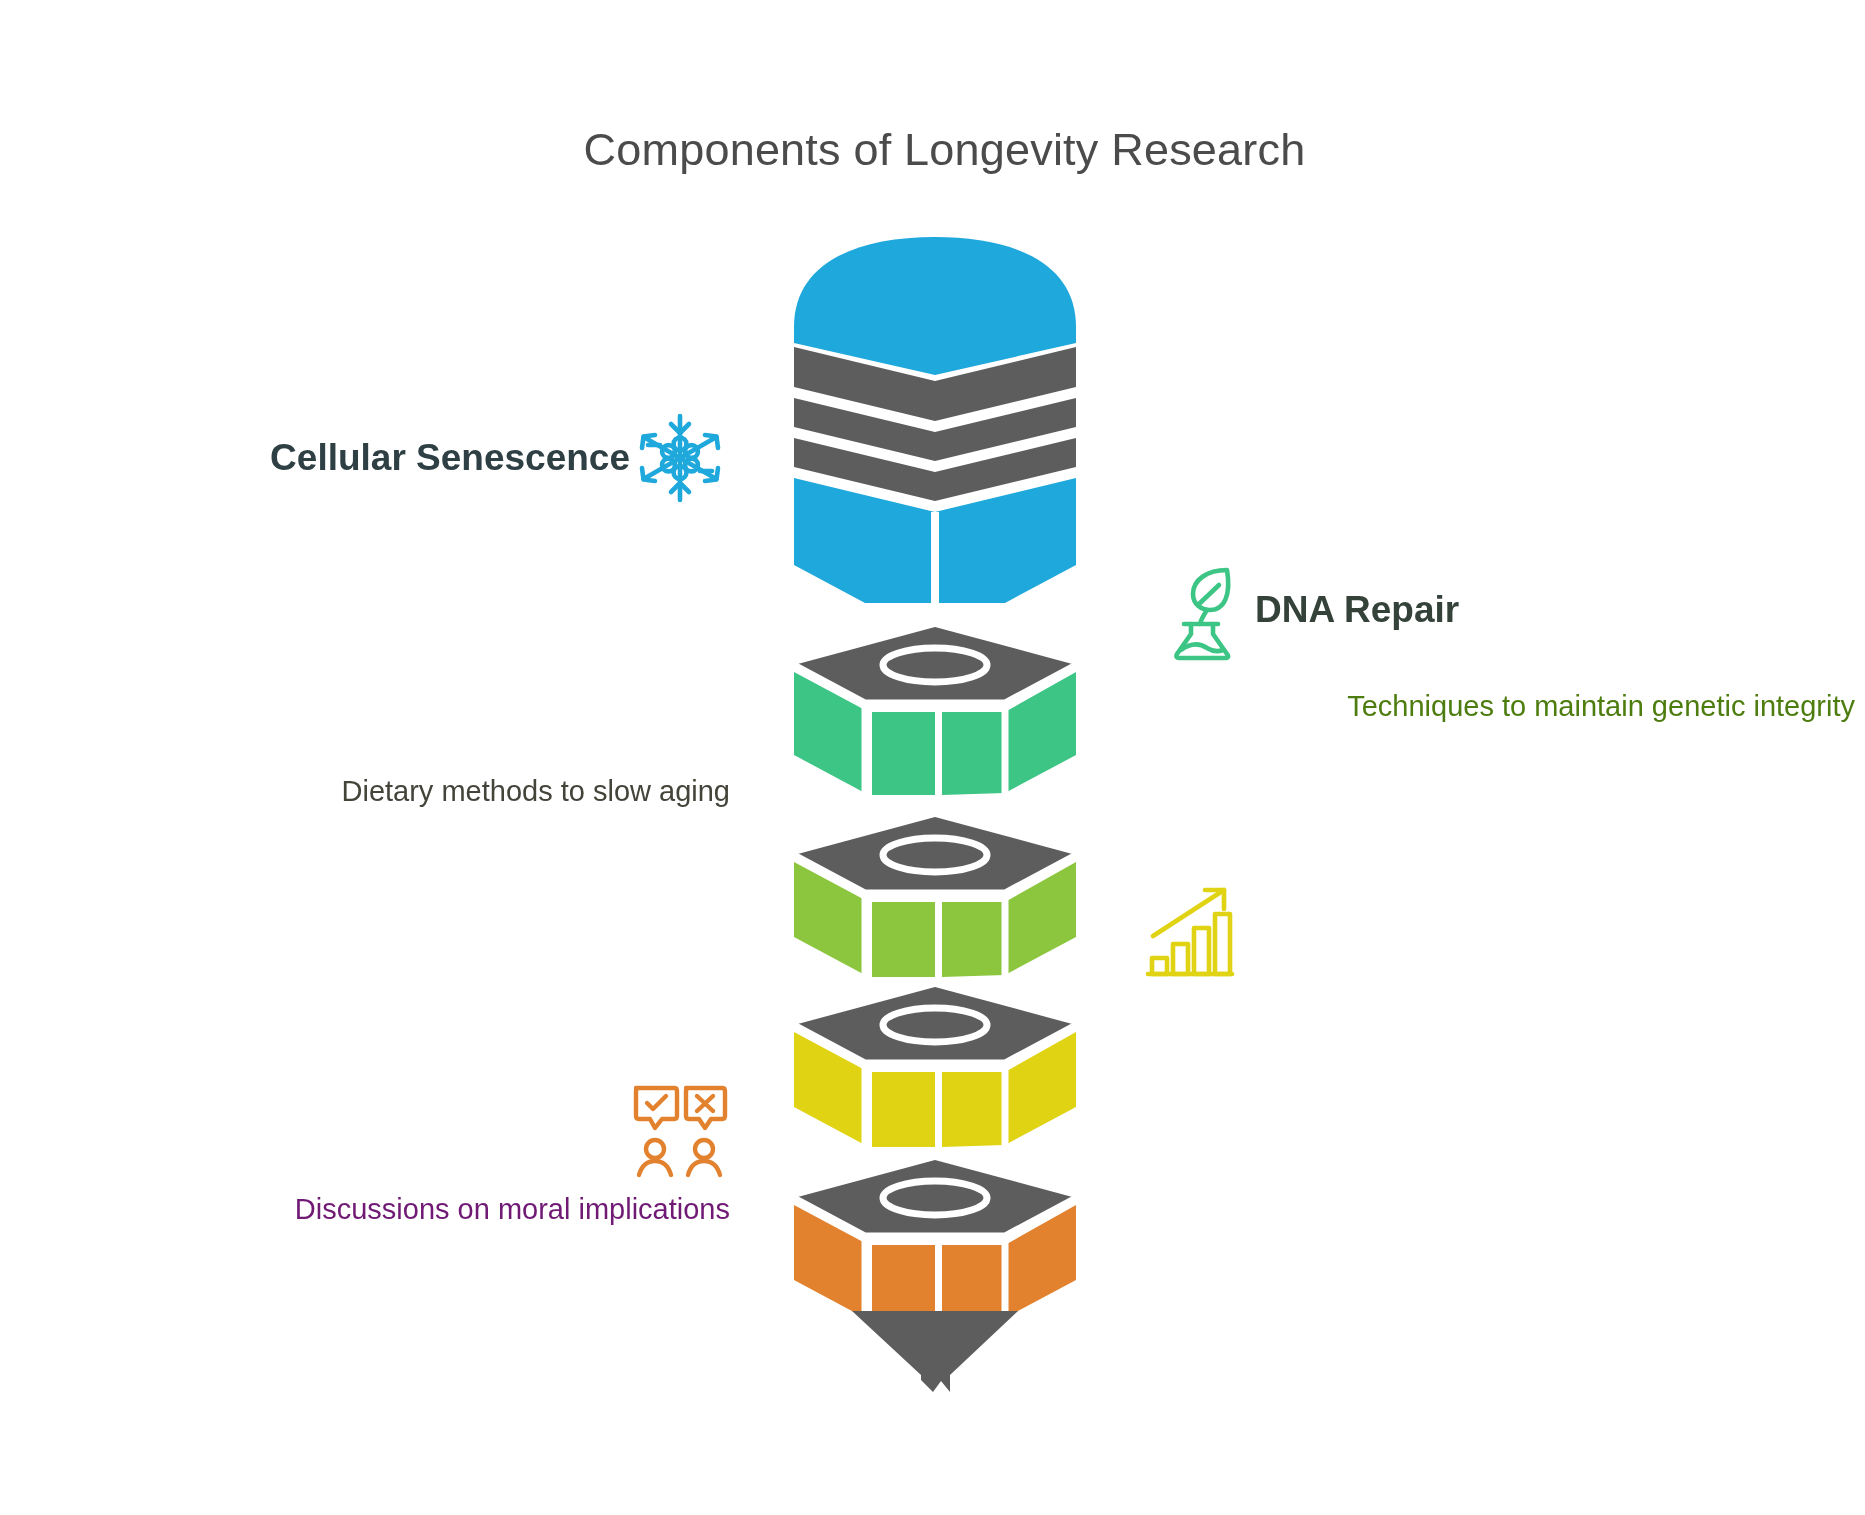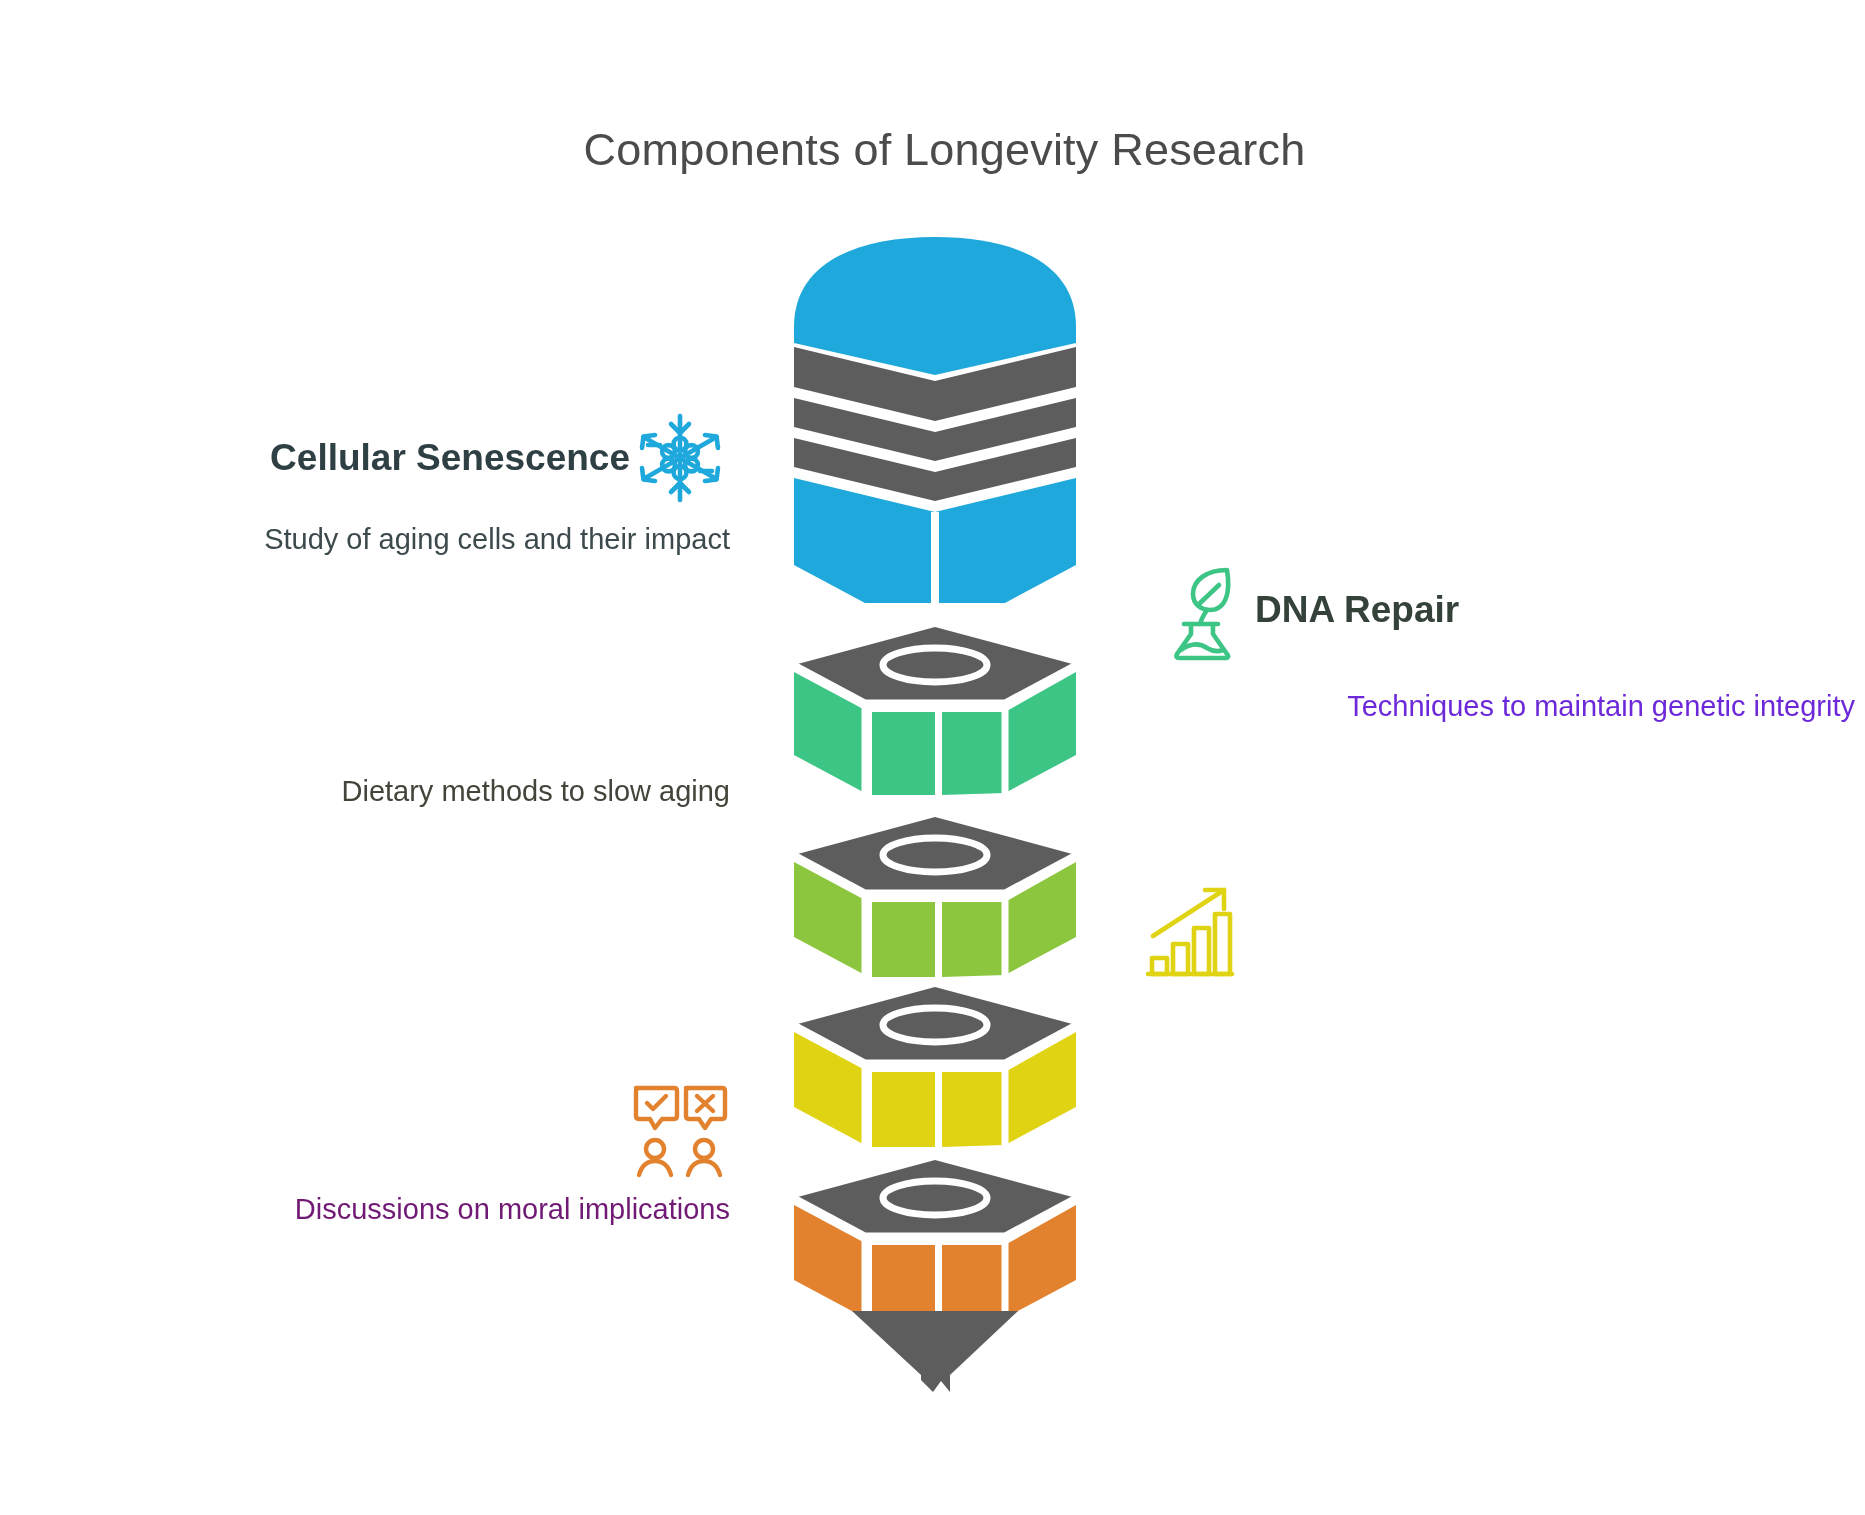--- a/index.html
+++ b/index.html
@@ -64,21 +64,21 @@
   
   #blk-cellular{ left:40px;  top:408px;  width:690px; }
   #blk-caloric { left:40px;  top:760px;  width:690px; }
   #blk-ethical { left:40px;  top:1078px; width:690px; }
   #blk-dna     { left:1155px;top:560px;  width:700px; }
   #blk-quality { left:1140px;top:880px;  width:720px; }
 
   #blk-cellular .label-desc{ color:#3d4a4d; }
   #blk-caloric  .label-desc{ color:#44443a; }
   #blk-ethical  .label-desc{ color:#701a75; }
-  #blk-dna      .label-desc{ color:#6d28d9;margin-top:28px; }
+  #blk-dna      .label-desc{ color:#4d7c0f;margin-top:28px; }
   #blk-quality  .label-desc{ color:#45432f; }
 </style>
 </head>
 <body>
 
 <div id="page-title">Components of Longevity Research</div>
 
 <div id="funnel">
   <svg width="290" height="1160" viewBox="0 0 290 1160" xmlns="http://www.w3.org/2000/svg">
     <defs>
@@ -180,21 +180,20 @@
         <line x1="70" y1="63" x2="82" y2="63"></line>
         <circle cx="50" cy="36" r="6.4"></circle>
         <circle cx="38.5" cy="43.5" r="6.4"></circle>
         <circle cx="61.5" cy="43.5" r="6.4"></circle>
         <circle cx="38.5" cy="57" r="6.4"></circle>
         <circle cx="61.5" cy="57" r="6.4"></circle>
         <circle cx="50" cy="64.5" r="6.4"></circle>
       </svg>
     </div>
   </div>
-  <div class="label-desc">Study of aging cells and their impact</div>
 </div>
 
 <div class="label-block label-right" id="blk-dna">
   <div class="label-row">
     <div class="icon-wrap">
       <svg width="100" height="100" viewBox="0 0 100 100" fill="none" stroke="#3cc584" stroke-width="4.6" stroke-linecap="round" stroke-linejoin="round">
         <path d="M72 10 C52 10 38 20 38 34 C38 44 46 50 55 50 C70 50 76 34 72 10 Z"></path>
         <line x1="44" y1="44" x2="64" y2="25"></line>
         <path d="M52 50 C48 56 46 60 45 64"></path>
         <line x1="29" y1="64" x2="63" y2="64"></line>

